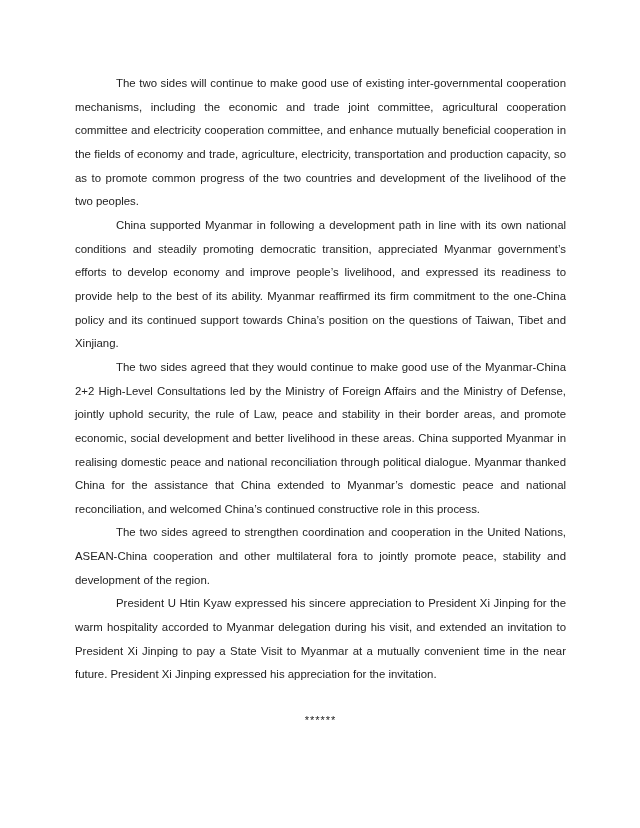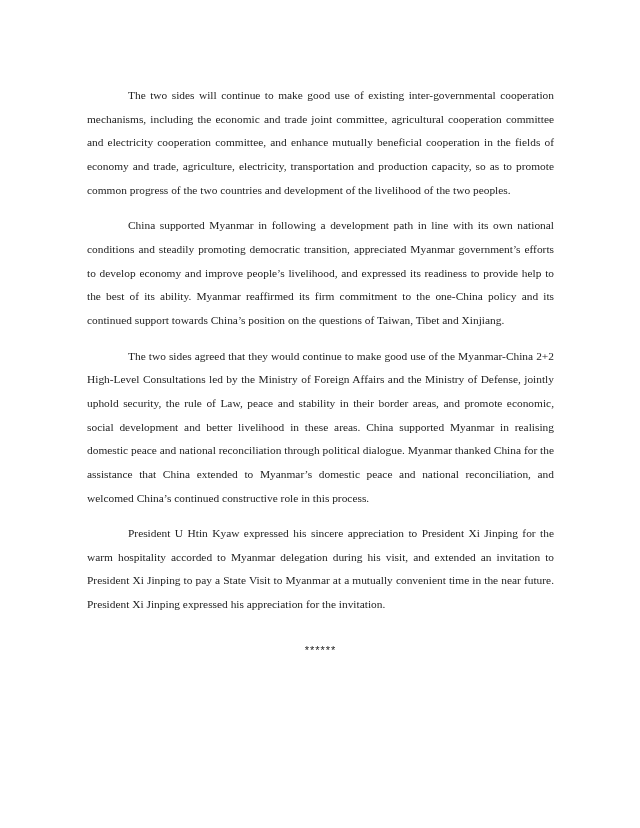--- a/index.html
+++ b/index.html
@@ -15,36 +15,36 @@
       left: 75px;
       top: 72px;
       width: 491px;
       font-family: "Liberation Sans", sans-serif;
       font-size: 11.4px;
       line-height: 23.65px;
       color: #222222;
       text-align: justify;
     }
     .para {
-      margin: 12px;
+      margin: 0;
       text-indent: 41px;
       text-align: justify;
-      font-family: Liberation Serif, serif;
     }
     .separator {
       text-align: center;
       margin-top: 22px;
       font-size: 11px;
       letter-spacing: 1px;
       padding-left: 0px;
       color: #222;
     }
   </style>
 </head>
 <body>
 
 <div class="page">
   <p class="para">The two sides will continue to make good use of existing inter-governmental cooperation mechanisms, including the economic and trade joint committee, agricultural cooperation committee and electricity cooperation committee, and enhance mutually beneficial cooperation in the fields of economy and trade, agriculture, electricity, transportation and production capacity, so as to promote common progress of the two countries and development of the livelihood of the two peoples.</p>
   <p class="para">China supported Myanmar in following a development path in line with its own national conditions and steadily promoting democratic transition, appreciated Myanmar government’s efforts to develop economy and improve people’s livelihood, and expressed its readiness to provide help to the best of its ability. Myanmar reaffirmed its firm commitment to the one-China policy and its continued support towards China’s position on the questions of Taiwan, Tibet and Xinjiang.</p>
   <p class="para">The two sides agreed that they would continue to make good use of the Myanmar-China 2+2 High-Level Consultations led by the Ministry of Foreign Affairs and the Ministry of Defense, jointly uphold security, the rule of Law, peace and stability in their border areas, and promote economic, social development and better livelihood in these areas. China supported Myanmar in realising domestic peace and national reconciliation through political dialogue. Myanmar thanked China for the assistance that China extended to Myanmar’s domestic peace and national reconciliation, and welcomed China’s continued constructive role in this process.</p>
+  <p class="para">The two sides agreed to strengthen coordination and cooperation in the United Nations, ASEAN-China cooperation and other multilateral fora to jointly promote peace, stability and development of the region.</p>
   <p class="para">President U Htin Kyaw expressed his sincere appreciation to President Xi Jinping for the warm hospitality accorded to Myanmar delegation during his visit, and extended an invitation to President Xi Jinping to pay a State Visit to Myanmar at a mutually convenient time in the near future. President Xi Jinping expressed his appreciation for the invitation.</p>
   <div class="separator">******</div>
 </div>
 
 </body></html>

